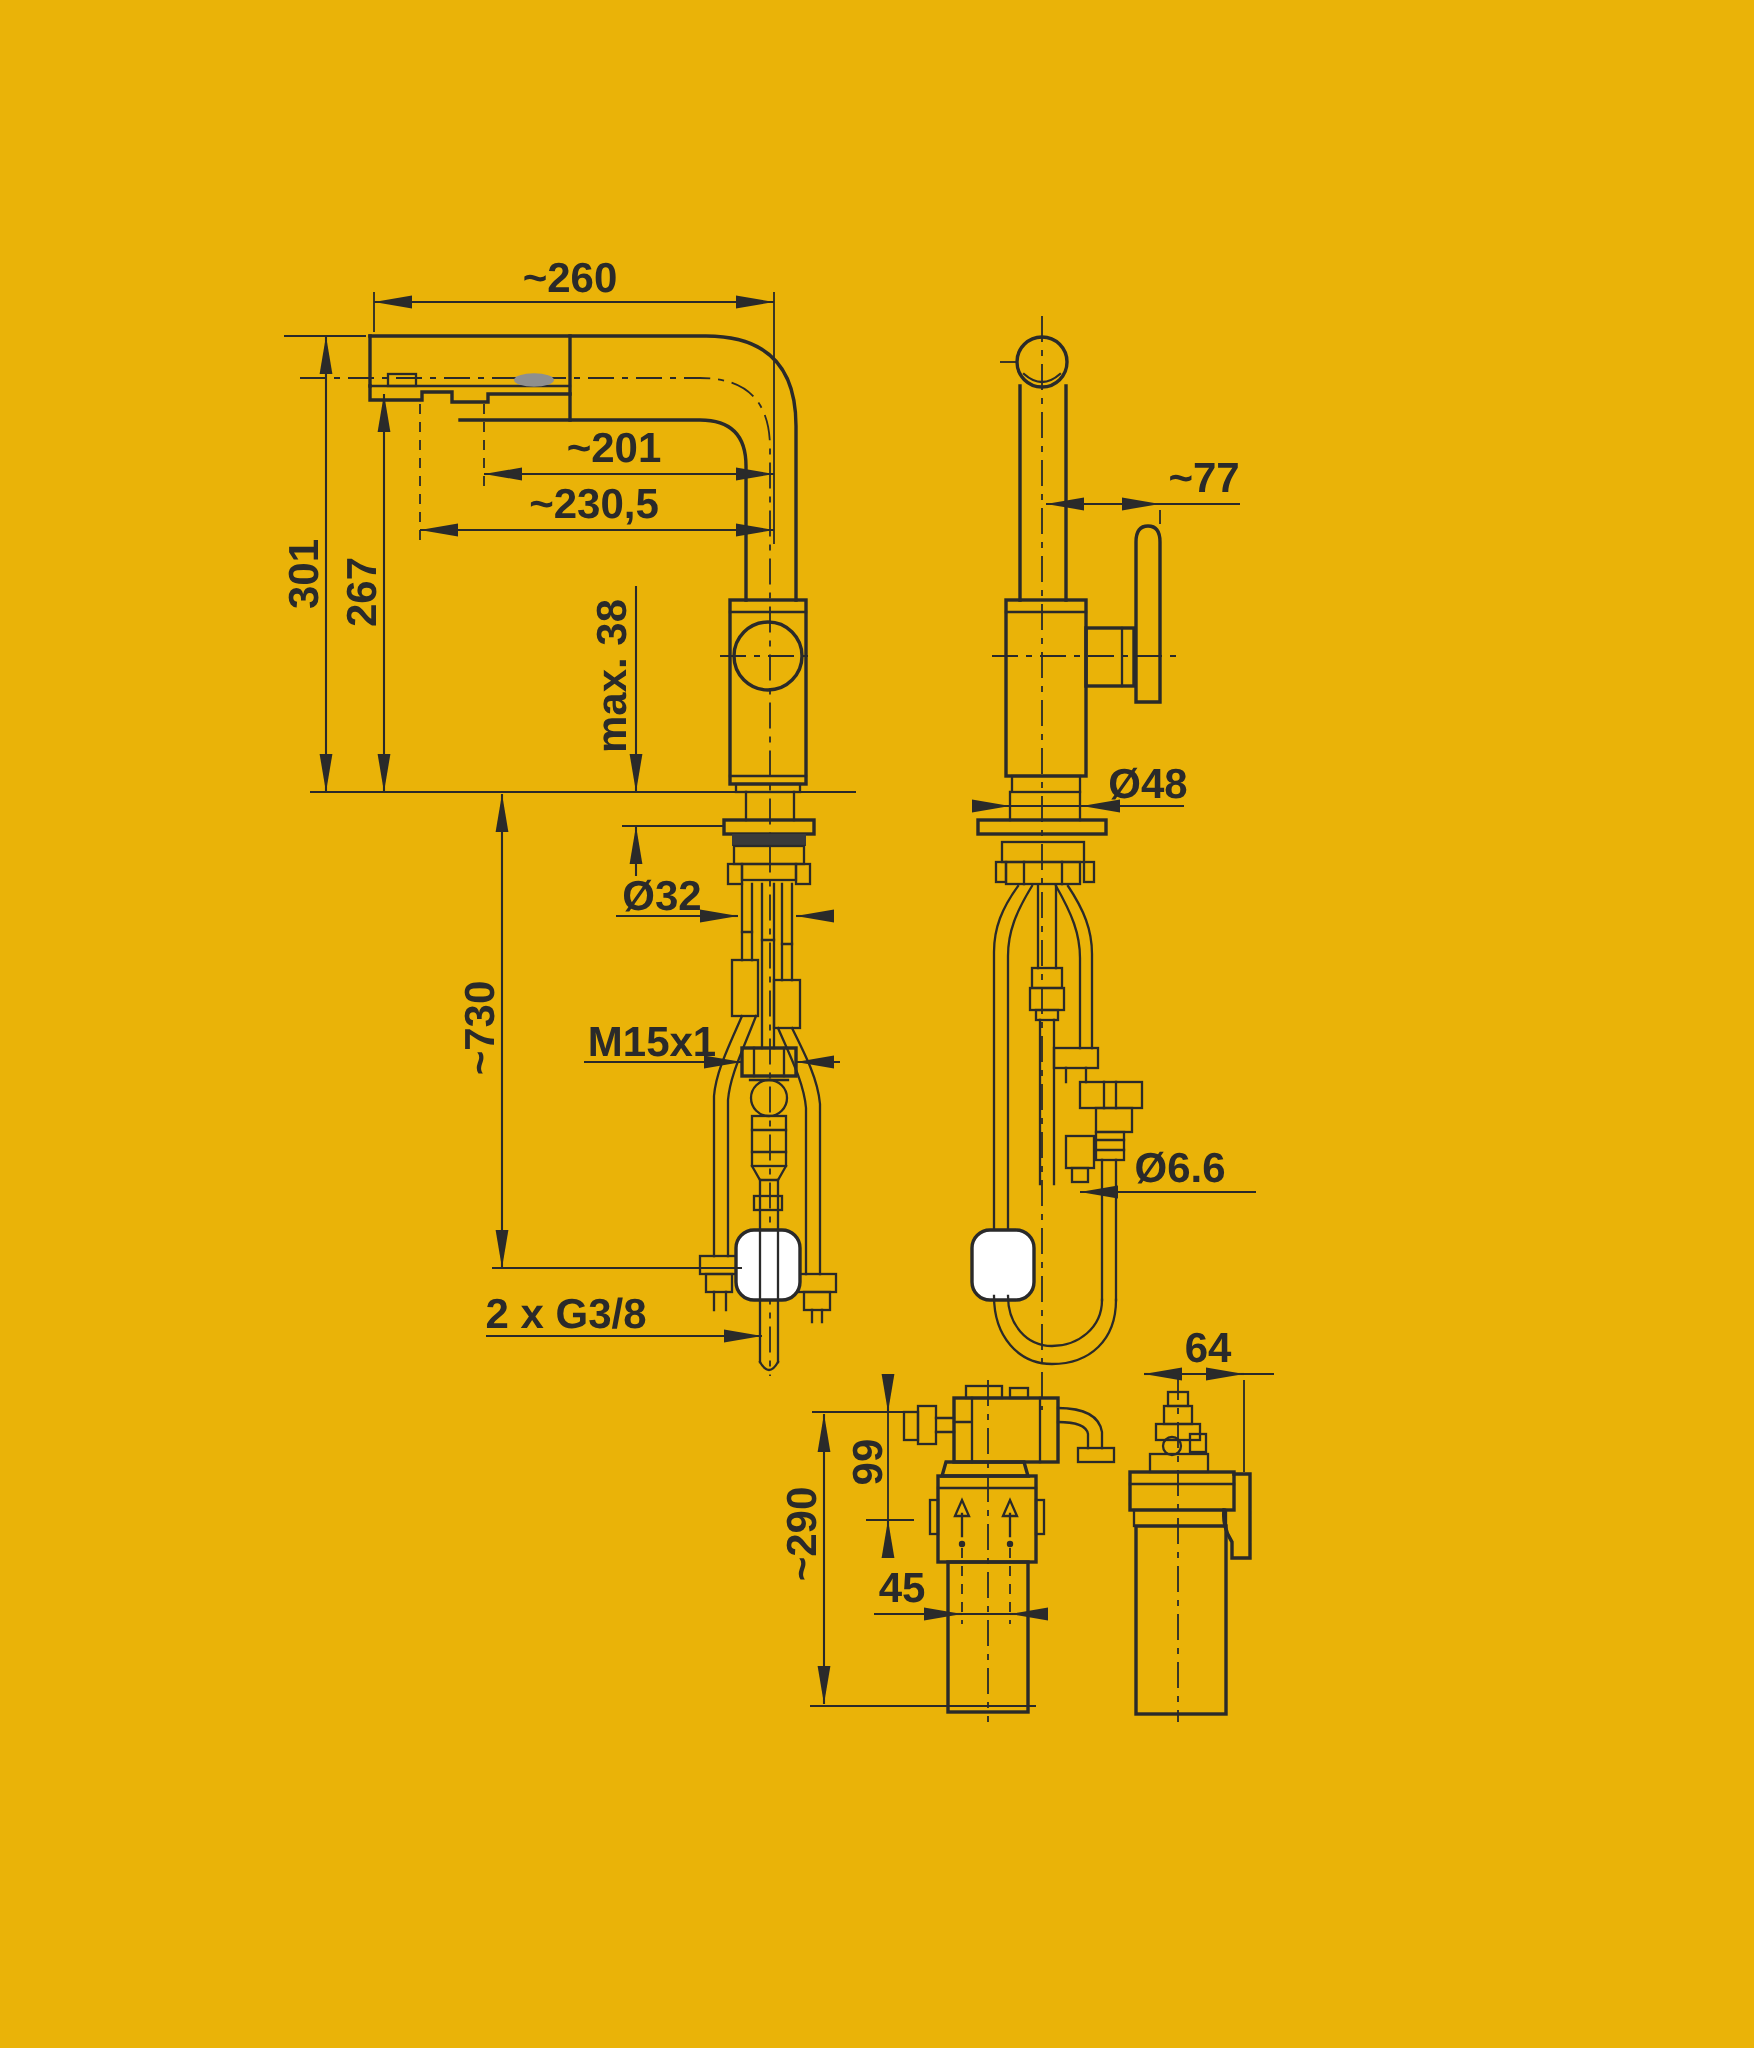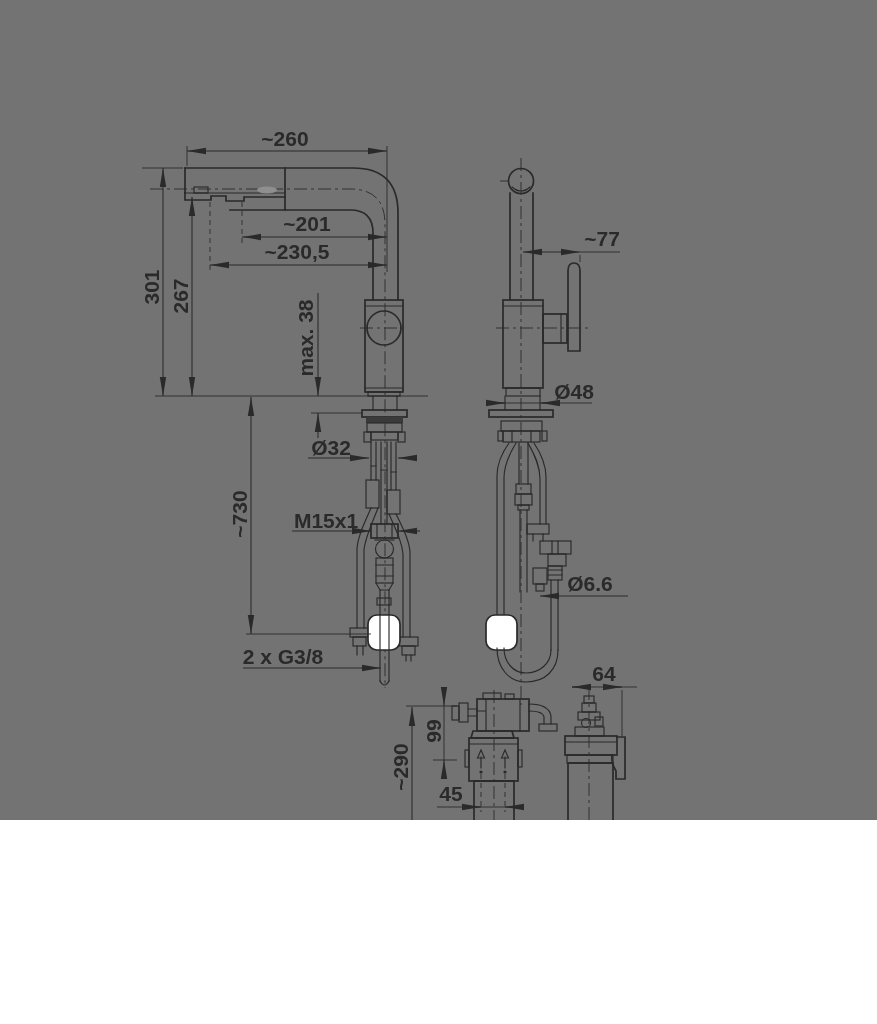--- a/index.html
+++ b/index.html
@@ -1,16 +1,16 @@
 <!DOCTYPE html>
 <html><head>
 <meta charset="utf-8">
 <style>
   html,body{margin:0;padding:0;background:#ffffff;}
-  .stage{position:relative;width:877px;height:820px;background:#737373;overflow:hidden;}
+  .stage{position:relative;width:877px;height:1024px;background:#eab308;overflow:hidden;}
   svg{display:block}
   .o  {fill:none;stroke:#2a2a2a;stroke-width:1.7;stroke-linecap:square;stroke-linejoin:miter}
   .o2 {fill:none;stroke:#2a2a2a;stroke-width:1.15;stroke-linecap:square}
   .ow {fill:#ffffff;stroke:#2a2a2a;stroke-width:1.7}
   .f  {fill:#2a2a2a;stroke:none}
   .dim{fill:none;stroke:#2a2a2a;stroke-width:1.05;stroke-linecap:butt}
   .thin{fill:none;stroke:#2a2a2a;stroke-width:0.9}
   .cl {fill:none;stroke:#2a2a2a;stroke-width:0.9;stroke-dasharray:13 4 3 4}
   .dsh{fill:none;stroke:#2a2a2a;stroke-width:0.9;stroke-dasharray:5 4}
   text.d{font-family:"Liberation Sans",sans-serif;font-weight:700;font-size:21px;fill:#2a2a2a}

